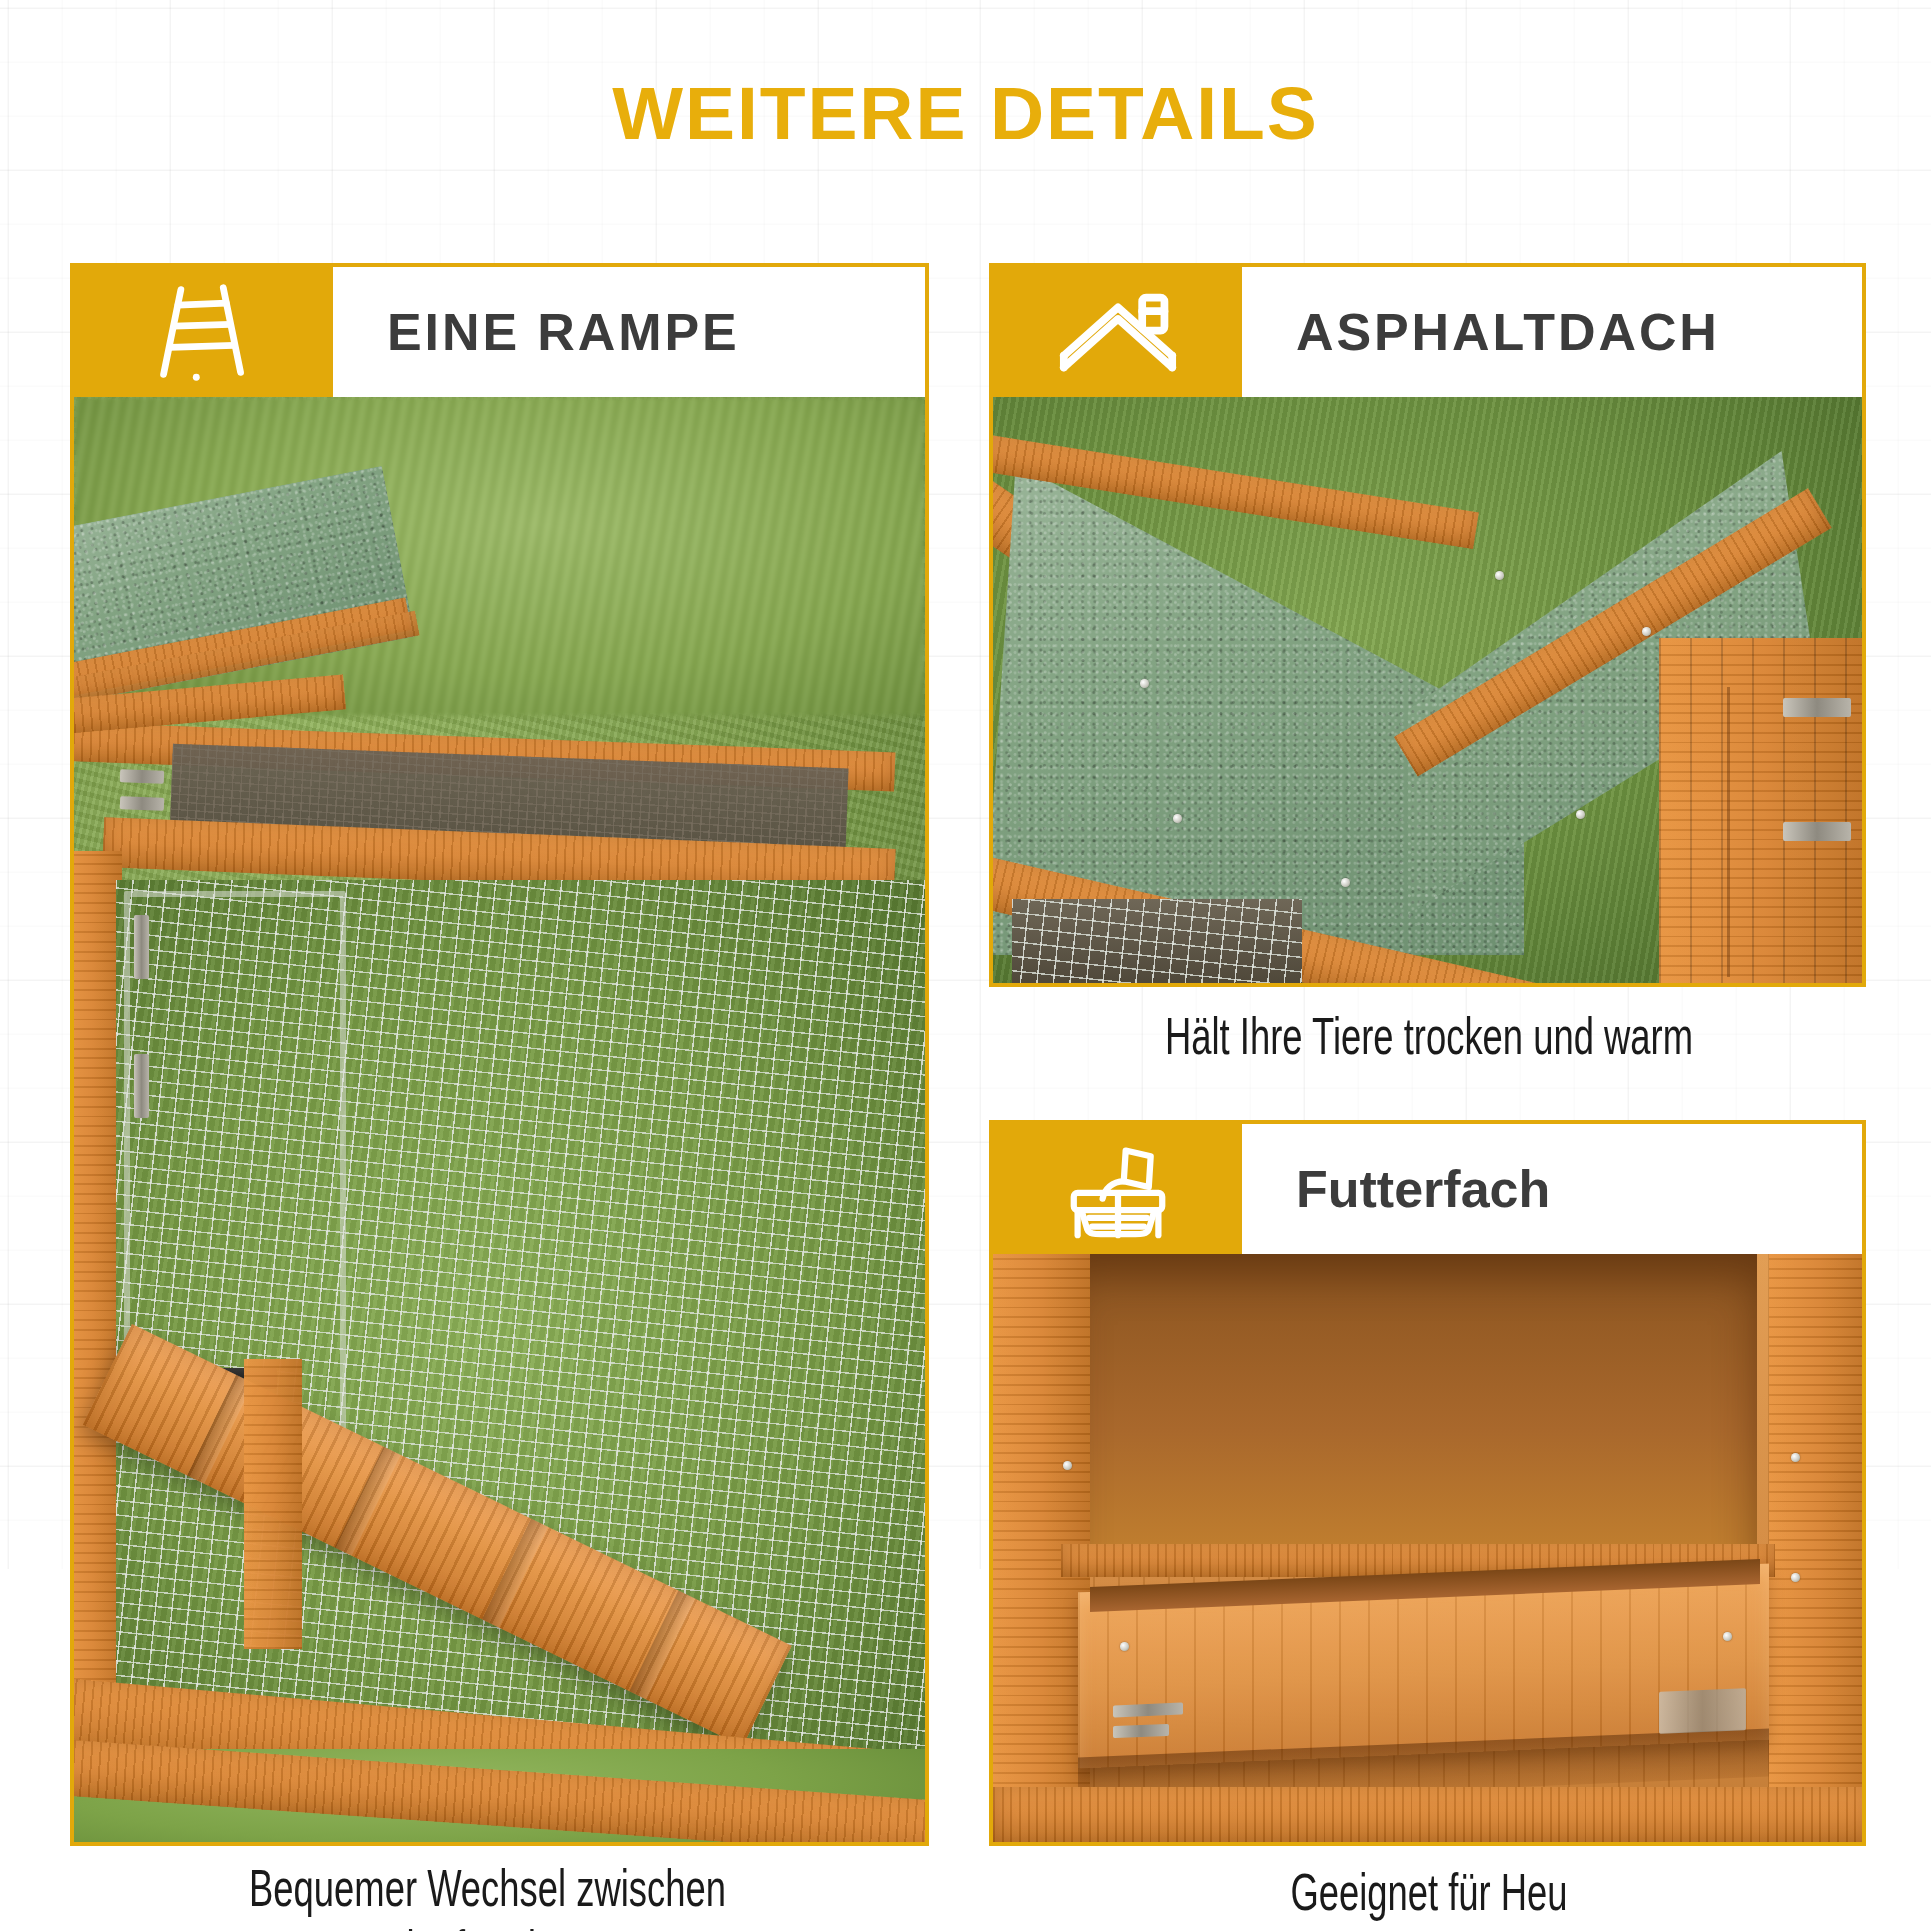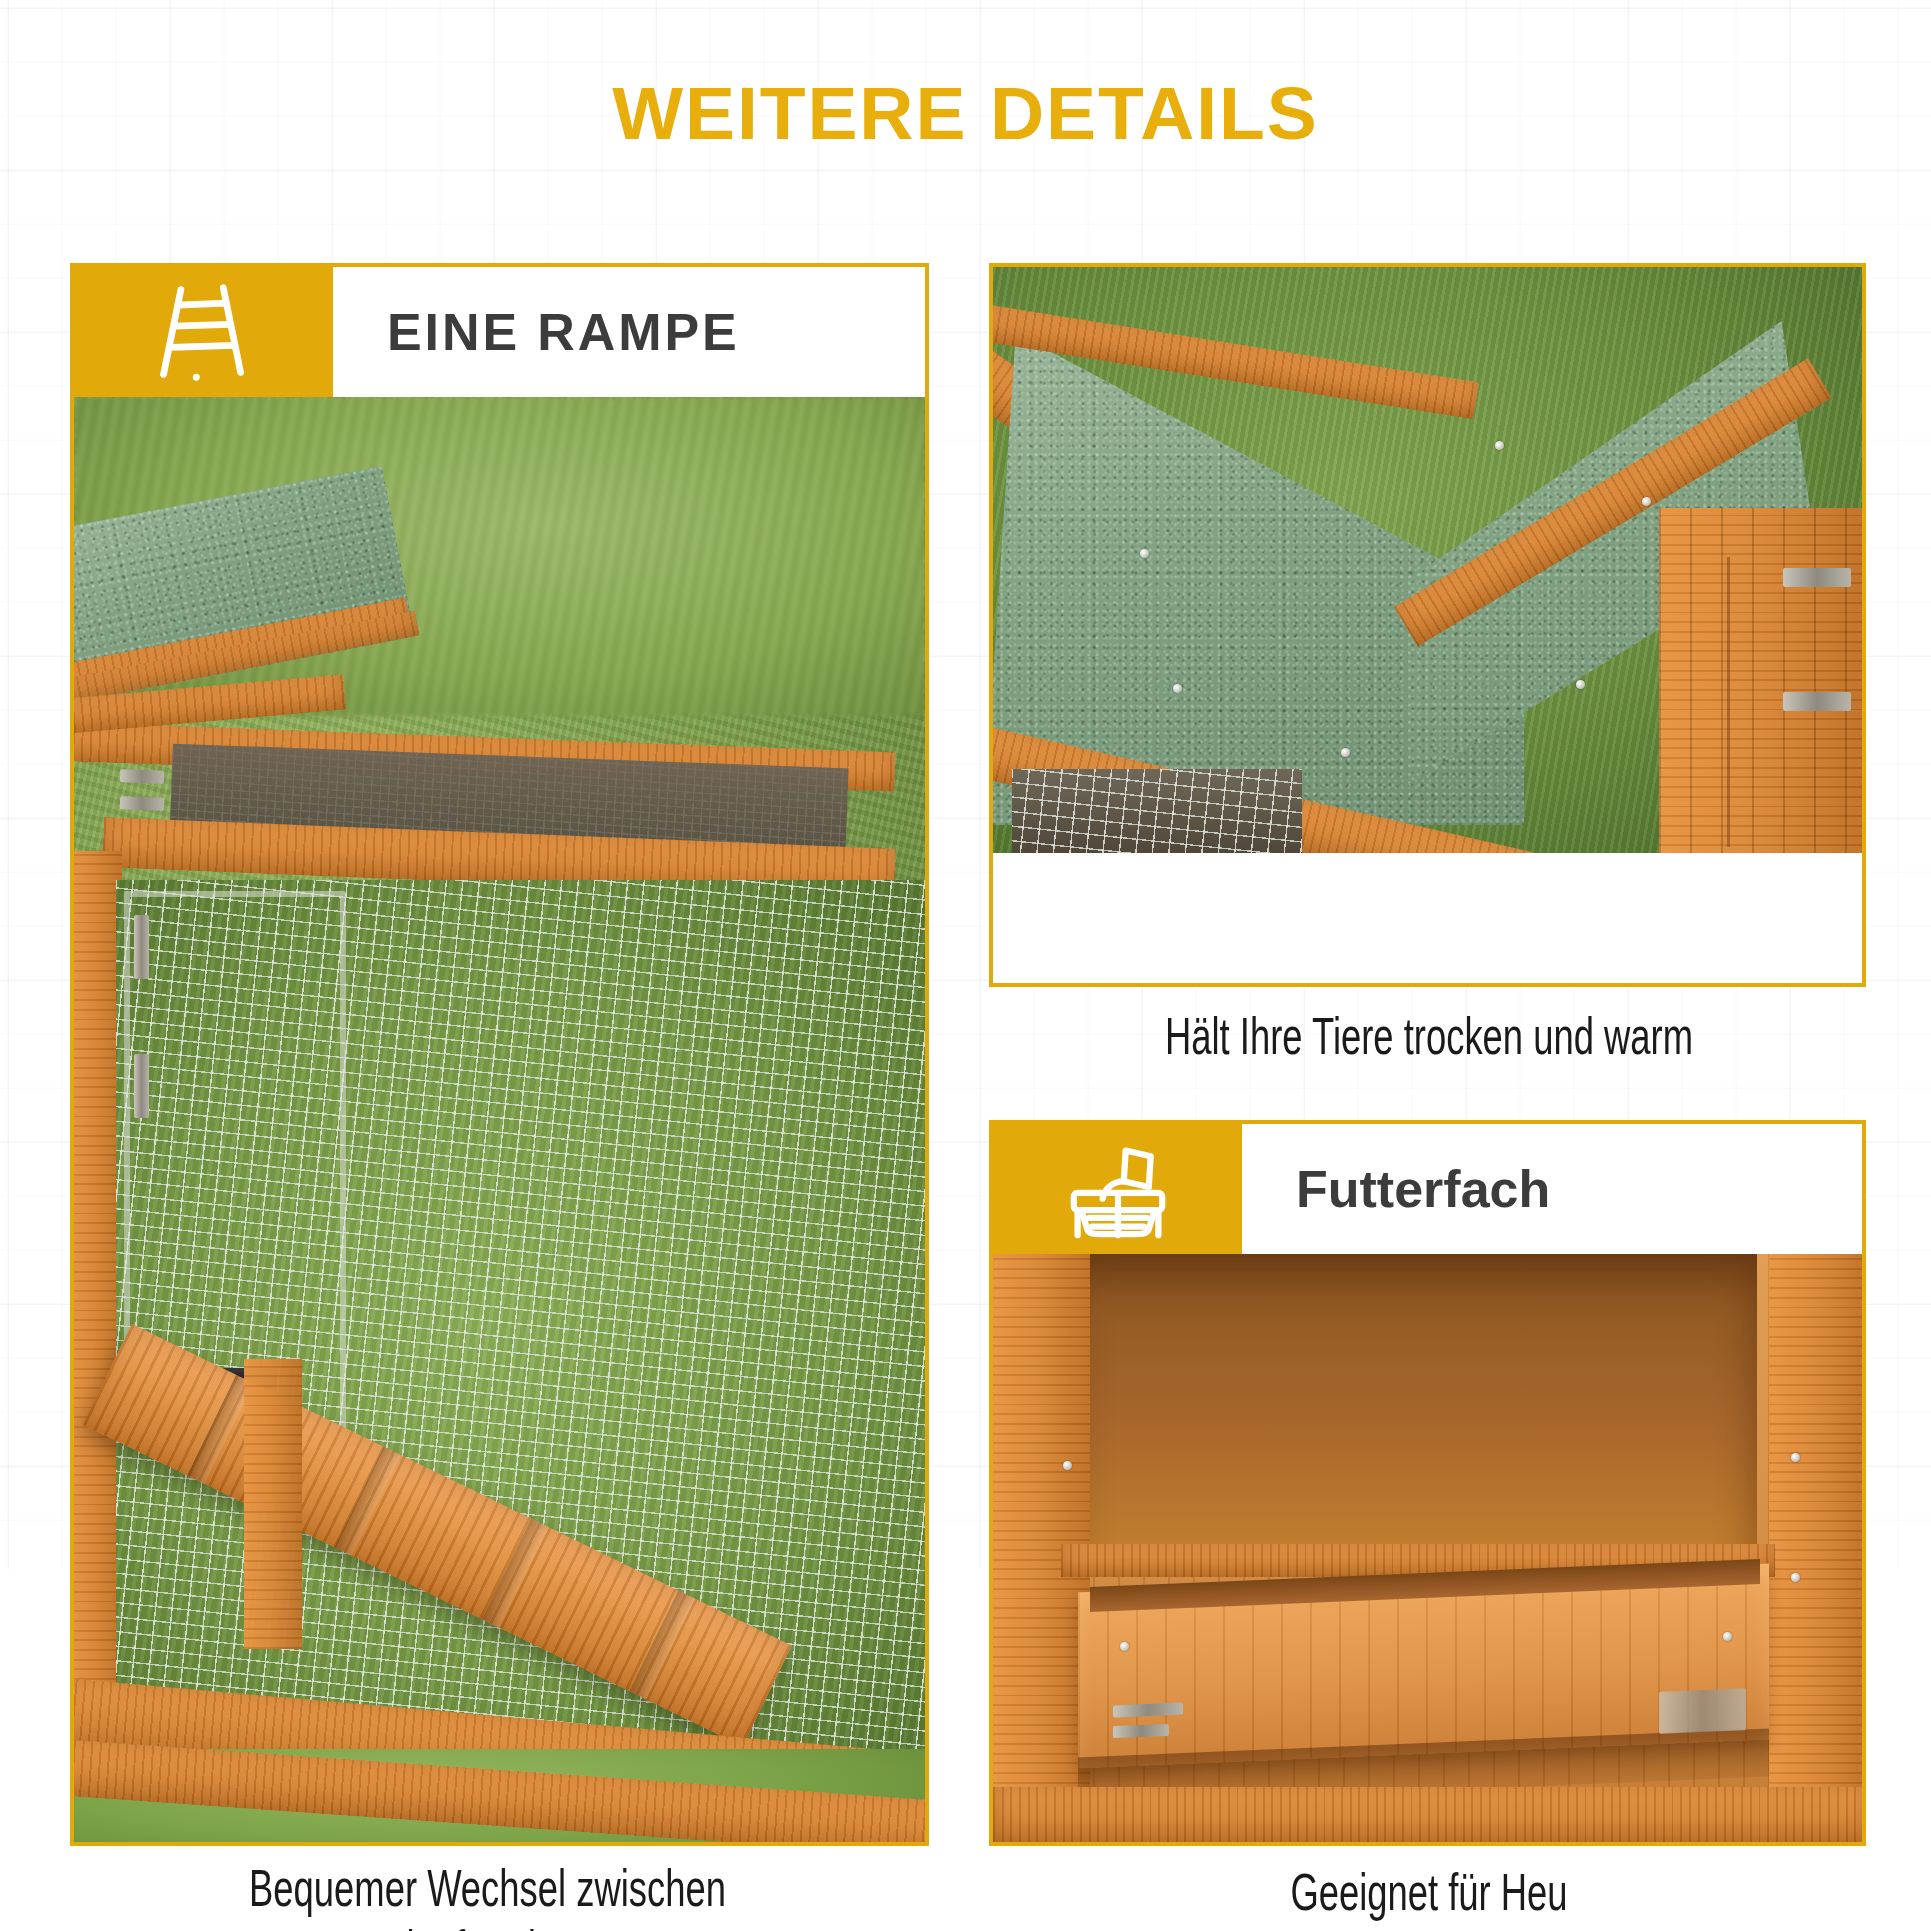--- a/index.html
+++ b/index.html
@@ -279,20 +279,37 @@
       <div class="wood" style="left:-29px; top:1375px; width:966px; height:56px;
                   transform: rotate(4deg);"></div>
     </div>
   </div>
 
   <div class="caption" style="left:-193px; top:1858px; width:1361px; font-size:52px;">Bequemer Wechsel zwischen
 Auslauf und Haus</div>
 
   <div class="card" style="left:989px; top:263px; width:877px; height:724px;">
 
+    <div class="card-head" style="height:130px;">
+      <div class="icon-box" style="width:249px; height:130px;">
+        <svg width="122" height="89" viewBox="0 0 126 92" aria-hidden="true">
+          <g fill="none" stroke="#ffffff" stroke-width="8" stroke-linecap="round" stroke-linejoin="round">
+            <path d="M7 70 L63 20 L119 70"></path>
+            <path d="M7 70 L7 82"></path>
+            <path d="M119 70 L119 82"></path>
+            <path d="M7 82 L63 32 L119 82"></path>
+            <rect x="88" y="10" width="23" height="34" rx="4"></rect>
+            <path d="M88 24 L111 24"></path>
+          </g>
+        </svg>
+      </div>
+      <div class="title-wrap">
+        <span class="card-title t-upper" style="font-size:52px;">ASPHALTDACH</span>
+      </div>
+    </div>
 
     <div class="photo" style="height:586px; background:#6d9240;">
       <div class="grass dark"></div>
 
       <div class="wood" style="left:-39px; top:58px; width:222px; height:54px;
                   transform: rotate(34deg); transform-origin: 0 0;"></div>
 
       <div class="shingle" style="left:-9.7px; top:56px; width:541px; height:502px;
                   clip-path: polygon(6% 2%, 100% 56%, 100% 100%, 0% 100%);"></div>
 

